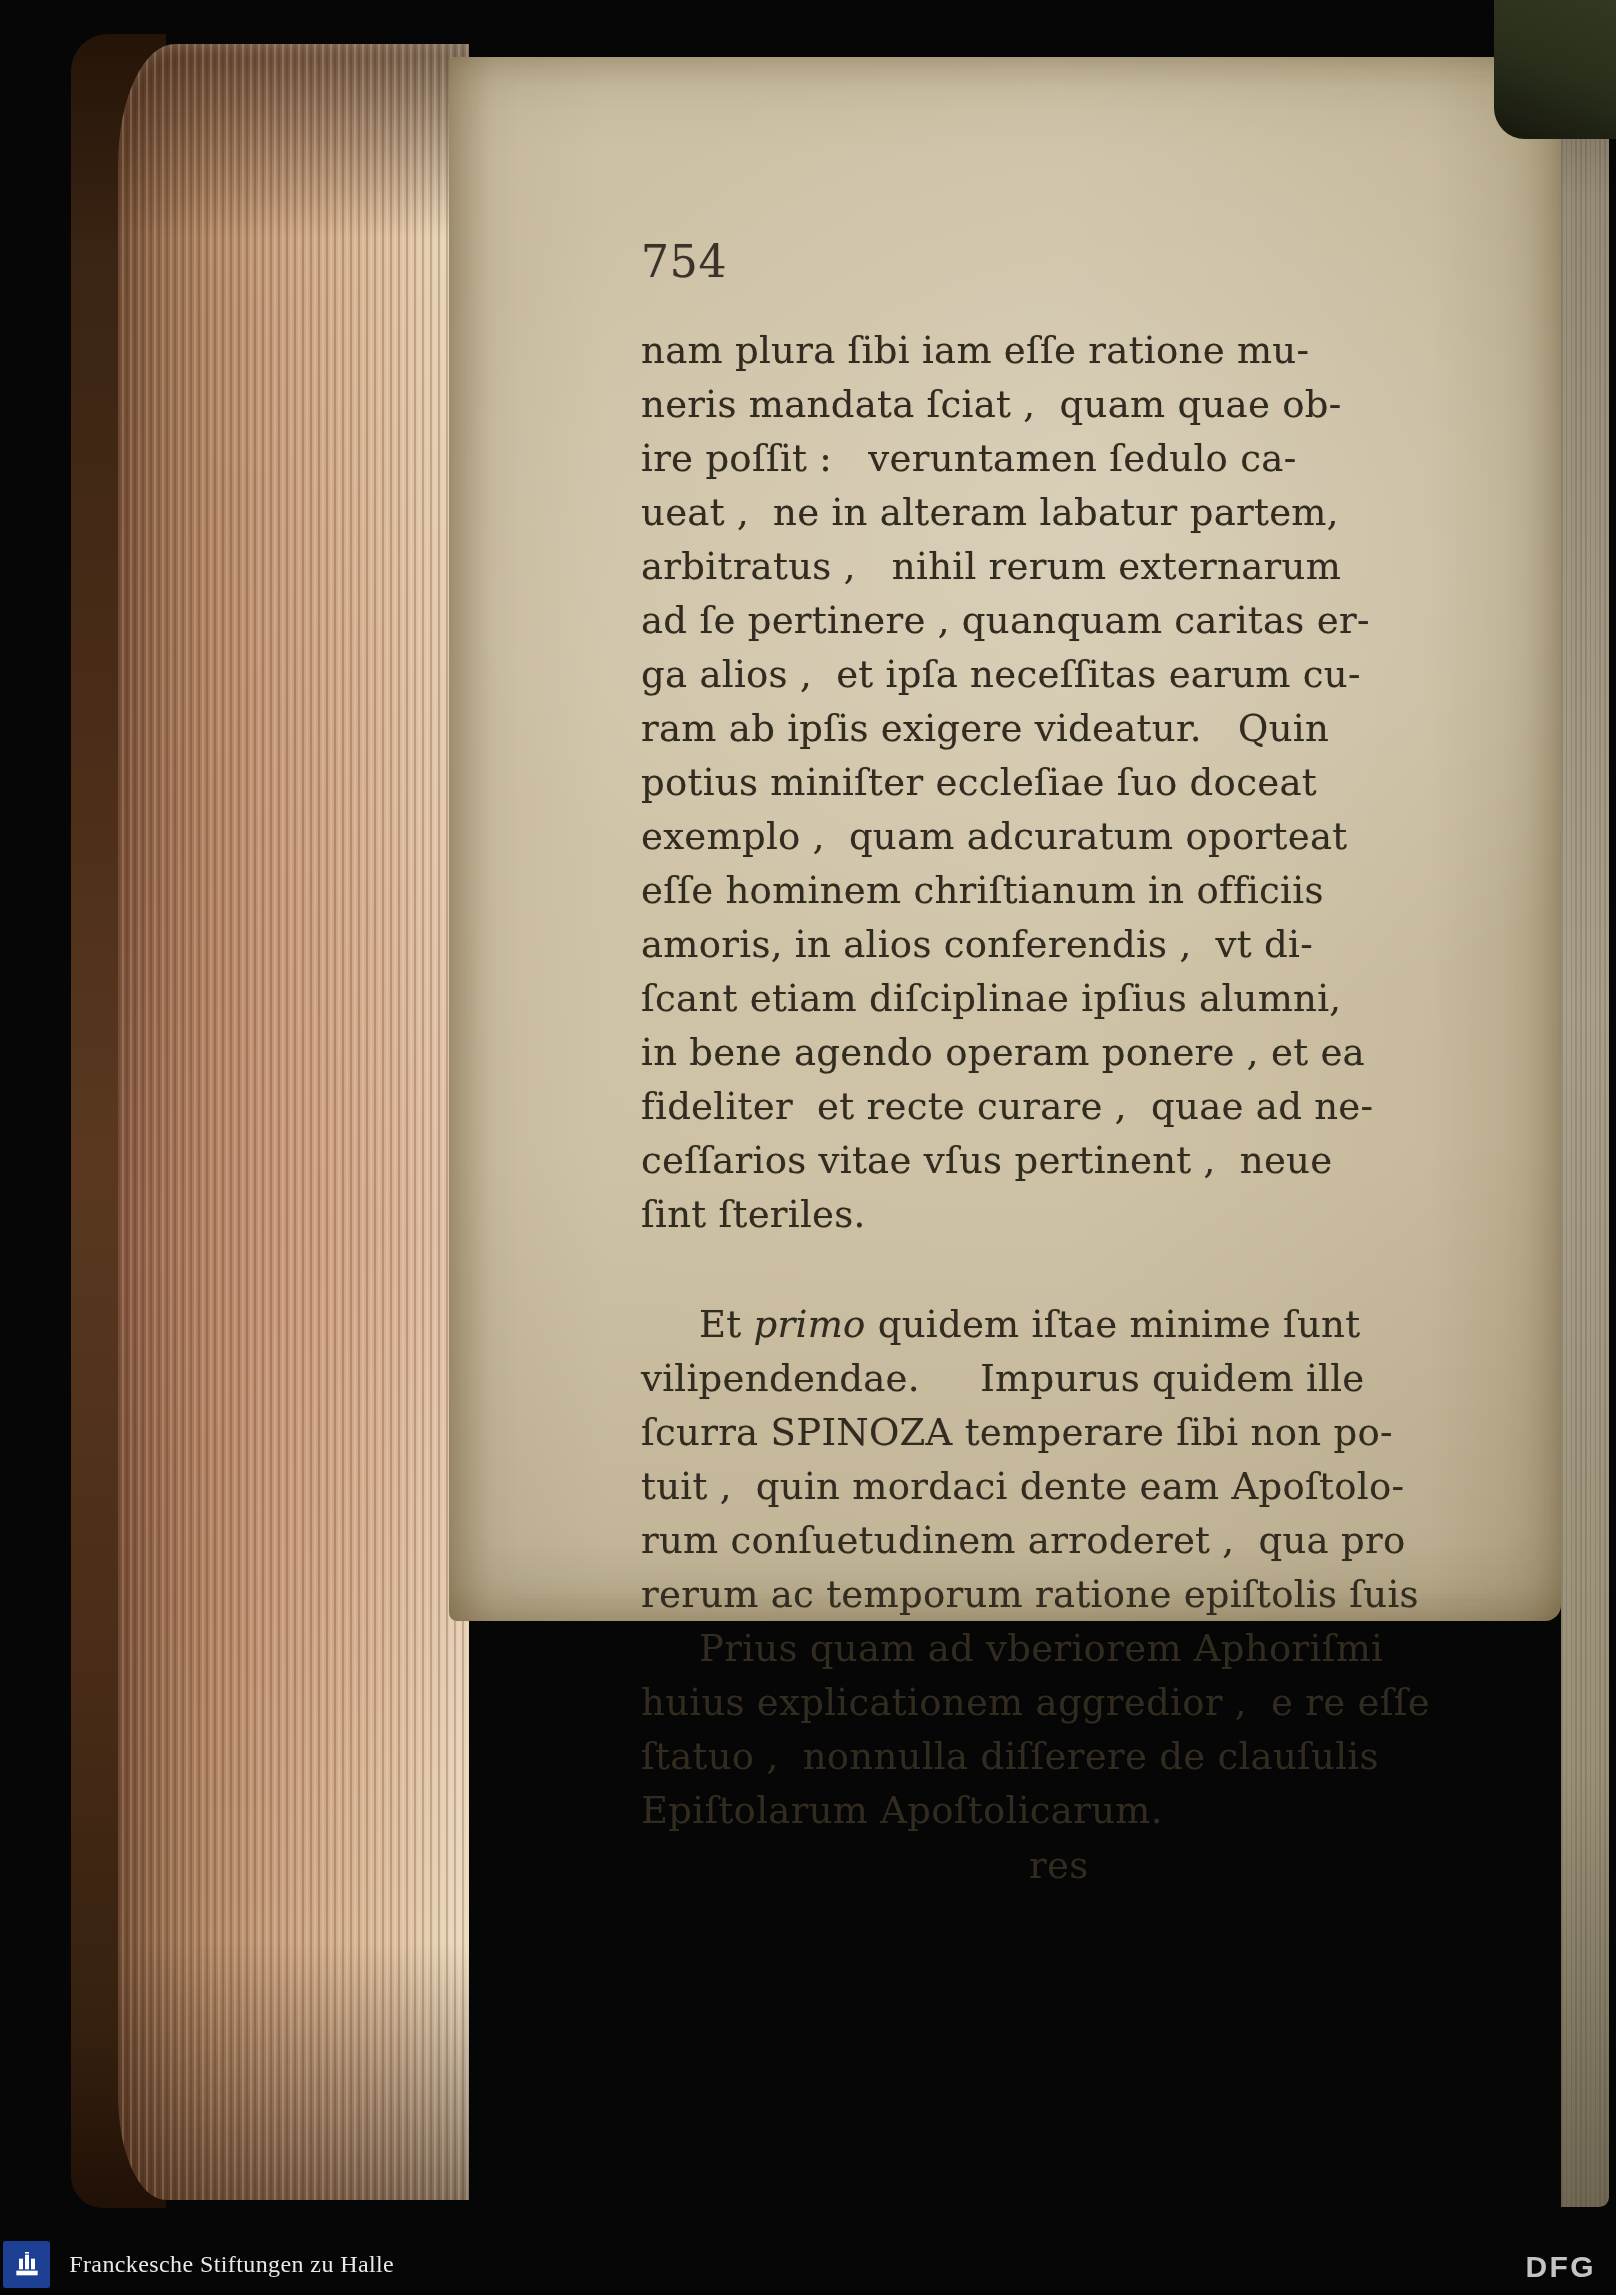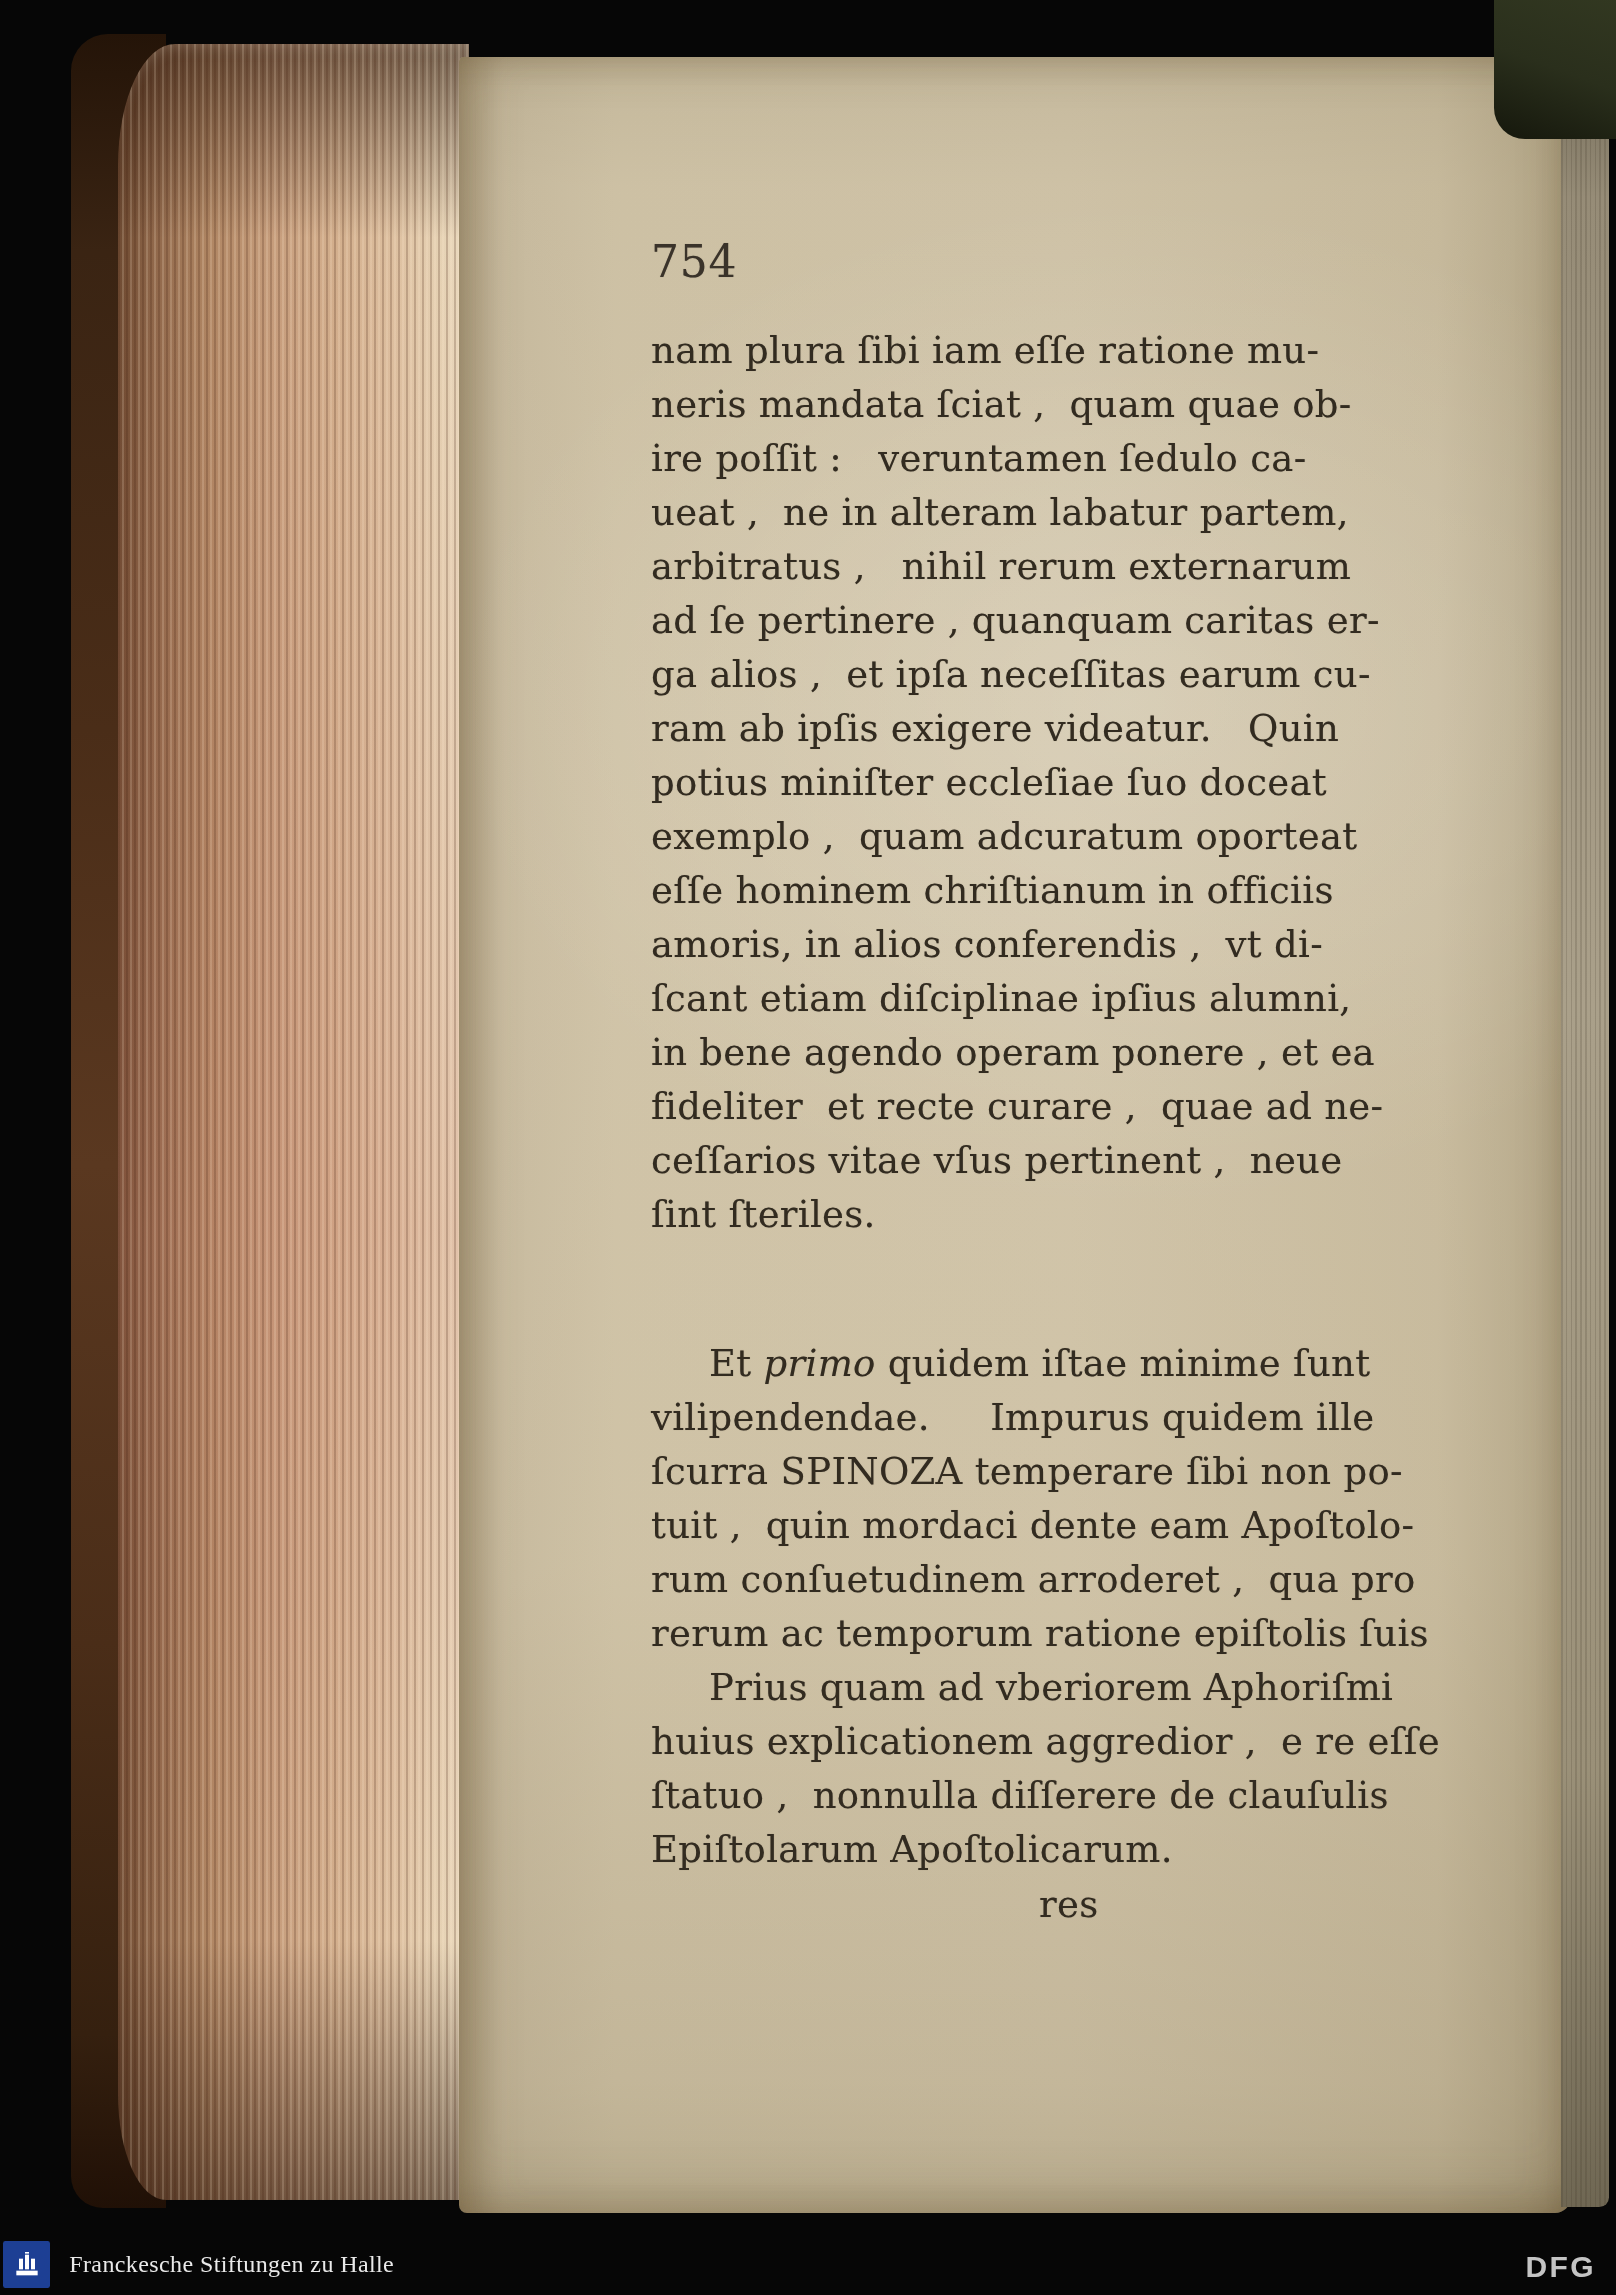--- a/index.html
+++ b/index.html
@@ -24,21 +24,21 @@
     position:absolute; left:47px; top:21px; width:351px; height:2156px;
     border-radius:57px 0 0 48px / 121px 0 0 105px;
     background:
       repeating-linear-gradient(90deg, rgba(70,35,18,.22) 0 1.6px, rgba(0,0,0,0) 1.6px 4px, rgba(255,235,210,.18) 4px 5.7px, rgba(0,0,0,0) 5.7px 8px),
       linear-gradient(180deg, rgba(40,20,9,.6) 0%, rgba(40,20,9,0) 9%, rgba(180,90,80,.10) 36%, rgba(195,115,100,.22) 55%, rgba(180,90,80,.10) 72%, rgba(40,20,9,0) 88%, rgba(40,20,9,.55) 100%),
       linear-gradient(90deg, #6d4930 0%, #8f674a 10%, #b08663 26%, #c79e7d 45%, #d3af8d 62%, #ddbf9f 78%, #e6d2b4 92%, #ecdcc2 100%);
     box-shadow: inset 0 9.7px 14.5px -8px rgba(255,240,220,.25);
   }
 
   .page {
-    position:absolute; left:388px; top:34px; width:1112px; height:2156px;
+    position:absolute; left:378px; top:34px; width:1112px; height:1564px;
     border-radius:4.8px 13px 16px 8px;
     background:
       radial-gradient(970px 727px at 60% 30%, rgba(255,255,250,.20), rgba(0,0,0,0) 70%),
       linear-gradient(180deg, #d9d2c0 0%, #e3dccb 6%, #e7e0d0 40%, #e5decd 70%, #d8d0bd 94%, #cdc5b0 100%),
       linear-gradient(90deg, #c9c0ab 0%, #ded6c5 4%, #e6dfce 14%, #e7e0d0 55%, #ded6c3 88%, #c6bda6 100%);
     background-blend-mode: normal, multiply, normal;
     box-shadow:
       inset 37px 0 57px -36px rgba(110,85,50,.45),
       inset -27.5px 0 48px -29px rgba(95,75,45,.5),
       inset 0 27.5px 48px -29px rgba(100,80,45,.4),
@@ -73,21 +73,21 @@
   .page-title { flex:1; text-align:center; padding-right:73px; }
 
   .body-text {
     margin-top:37px;
     font-size:37px; line-height:54px;
     letter-spacing:0.3px;
     color:#322b20;
     text-shadow: 0 0 0.8px rgba(50,43,32,.35);
   }
   .para { white-space:pre-wrap; }
-  .para1 { margin-bottom:95px; }
+  .para1 { margin-bottom:56px; }
   .para2 { text-indent:58px; }
   .para3 { text-indent:58px; }
   .it { font-style:italic; }
   .catchword { text-align:center; padding-right:22.6px; margin-top:1.6px; }
 
   
   .footer-left {
     position:absolute; left:3.2px; bottom:4.8px; height:52px;
     display:flex; align-items:center; gap:19px;
   }

